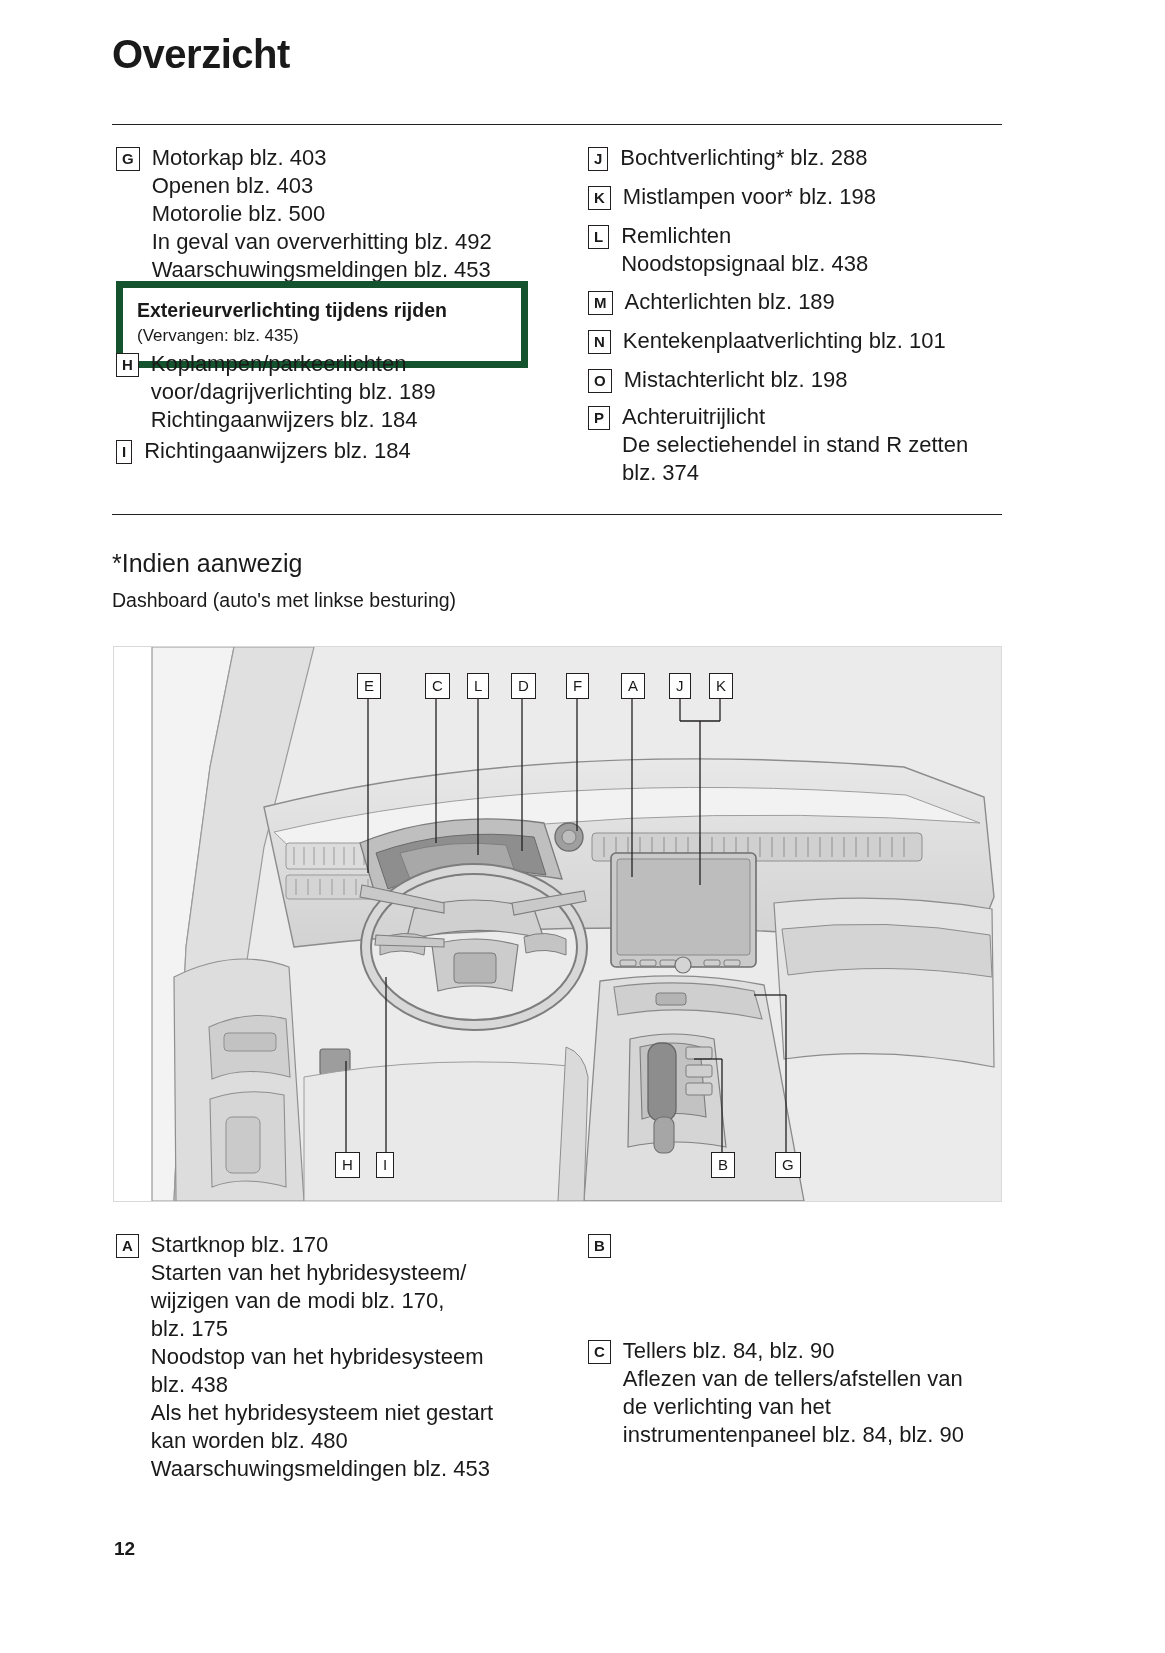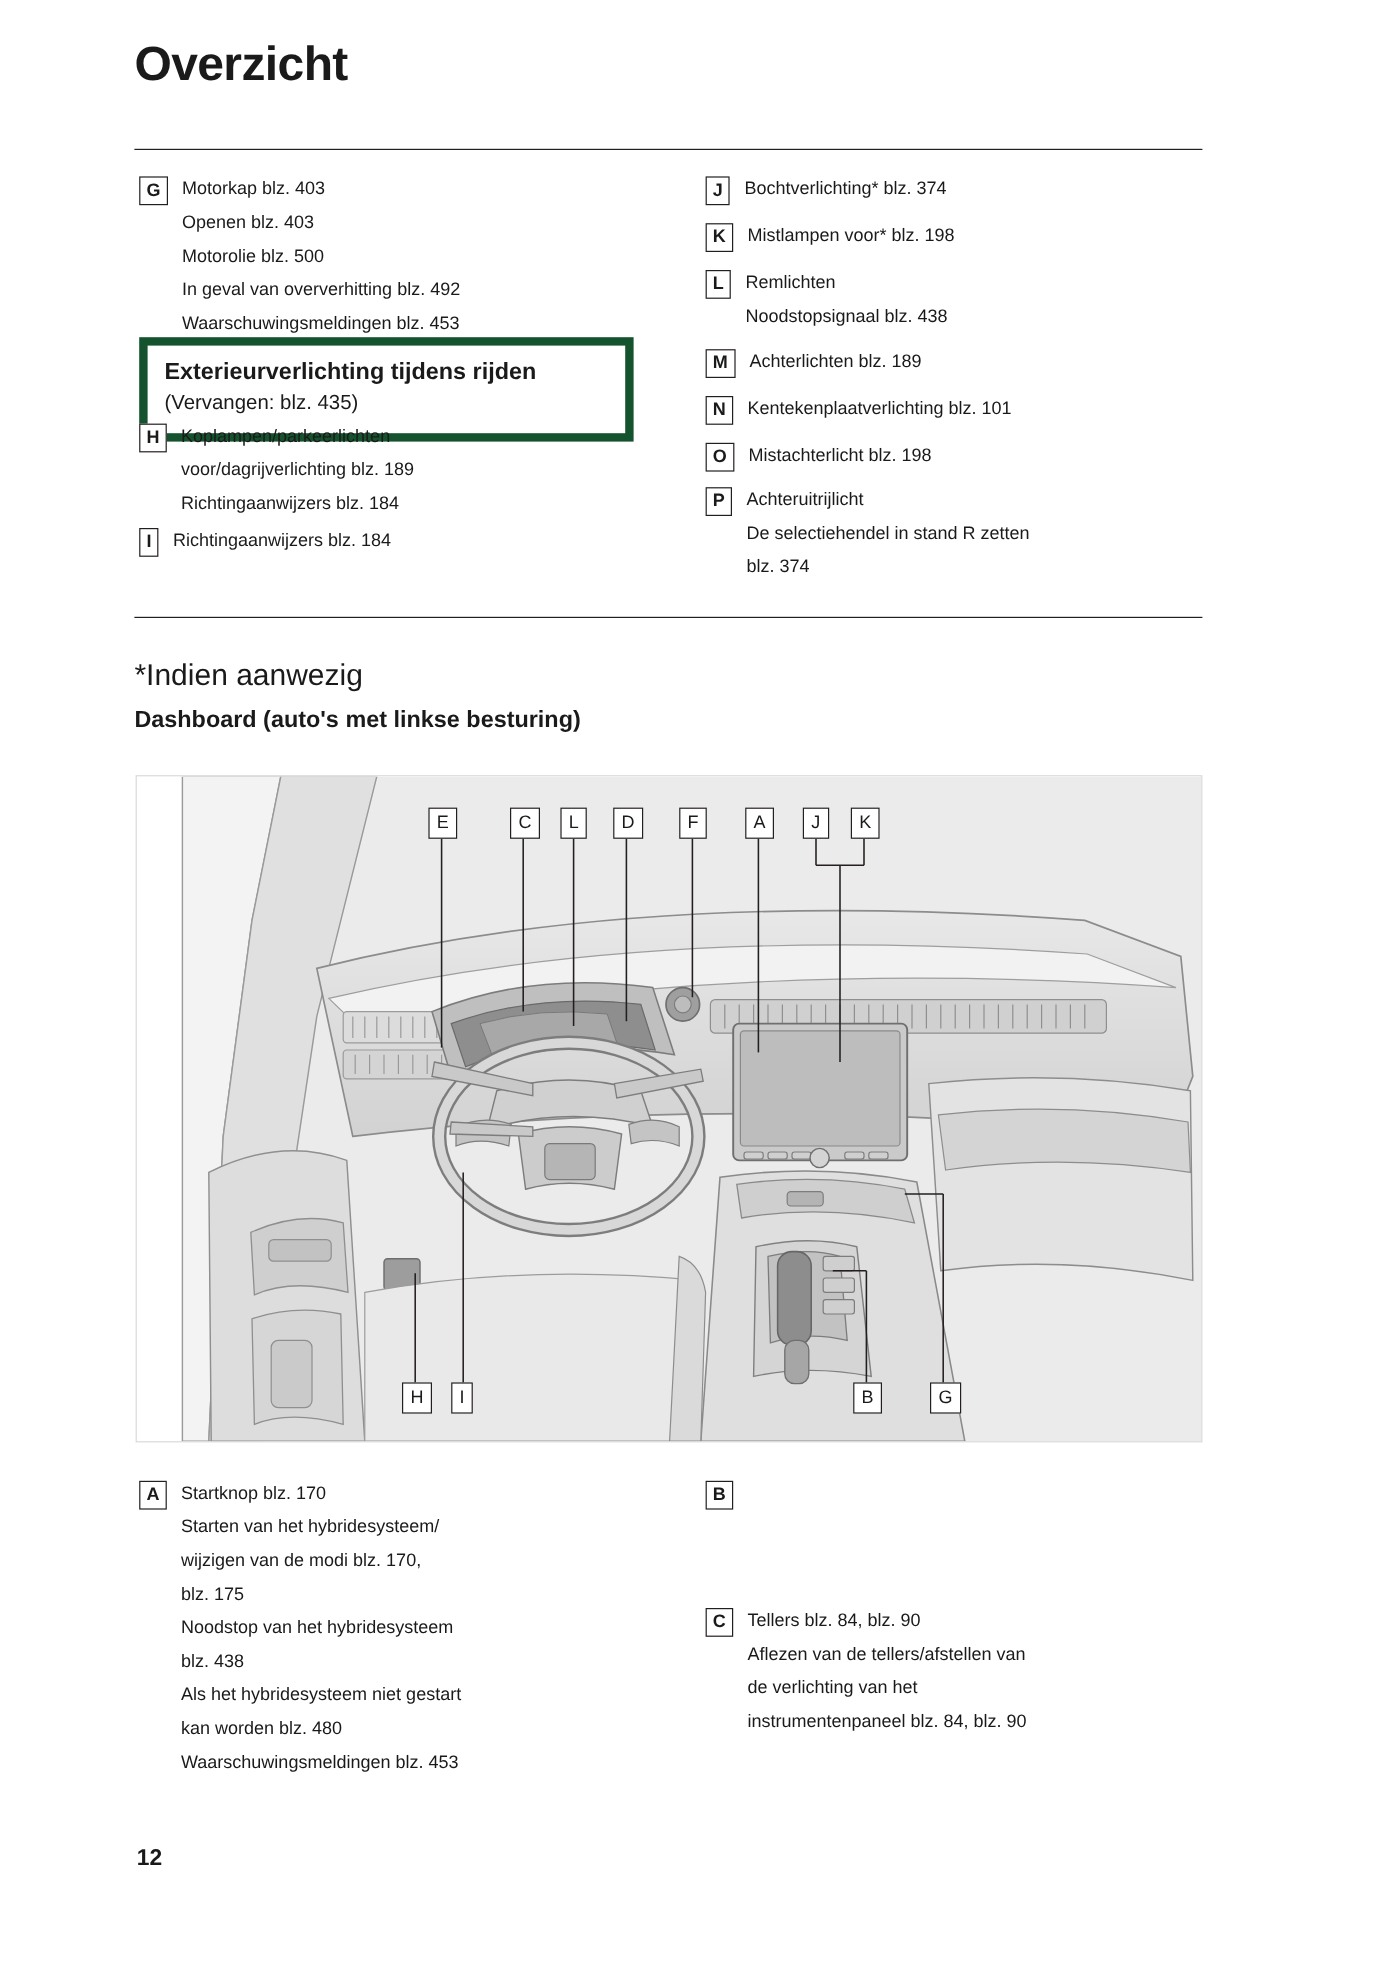--- a/index.html
+++ b/index.html
@@ -61,21 +61,21 @@
     position: absolute;
     display: flex;
     align-items: flex-start;
   }
   .entry .mkwrap {
     flex: 0 0 auto;
     padding-top: 3px;
   }
   .entry .txt {
     margin-left: 12px;
-    font-size: 15px;
+    font-size: 22px;
     line-height: 28px;
     white-space: pre-line;
   }
   .col-left { left: 116px; }
   .col-right { left: 588px; }
 
   .boxnote {
     position: absolute;
     left: 116px;
     top: 281px;
@@ -98,21 +98,21 @@
     position: absolute;
     left: 112px;
     top: 549px;
     font-size: 25px;
   }
   .subhead {
     position: absolute;
     left: 112px;
     top: 589px;
     font-size: 19.5px;
-    font-weight: bold;
+    font-weight: normal;
   }
 
   
   .figure {
     position: absolute;
     left: 113px;
     top: 646px;
     width: 889px;
     height: 556px;
     border: 1px solid #d9d9d9;
@@ -171,21 +171,21 @@
 Richtingaanwijzers blz. 184</span>
   </div>
 
   <div class="entry col-left" style="top:437px; width:430px;">
     <span class="mkwrap"><span class="mk">I</span></span>
     <span class="txt">Richtingaanwijzers blz. 184</span>
   </div>
 
   <div class="entry col-right" style="top:144px; width:420px;">
     <span class="mkwrap"><span class="mk">J</span></span>
-    <span class="txt">Bochtverlichting* blz. 374</span>
+    <span class="txt">Bochtverlichting* blz. 288</span>
   </div>
   <div class="entry col-right" style="top:183px; width:420px;">
     <span class="mkwrap"><span class="mk">K</span></span>
     <span class="txt">Mistlampen voor* blz. 198</span>
   </div>
   <div class="entry col-right" style="top:222px; width:420px;">
     <span class="mkwrap"><span class="mk">L</span></span>
     <span class="txt">Remlichten
 Noodstopsignaal blz. 438</span>
   </div>

